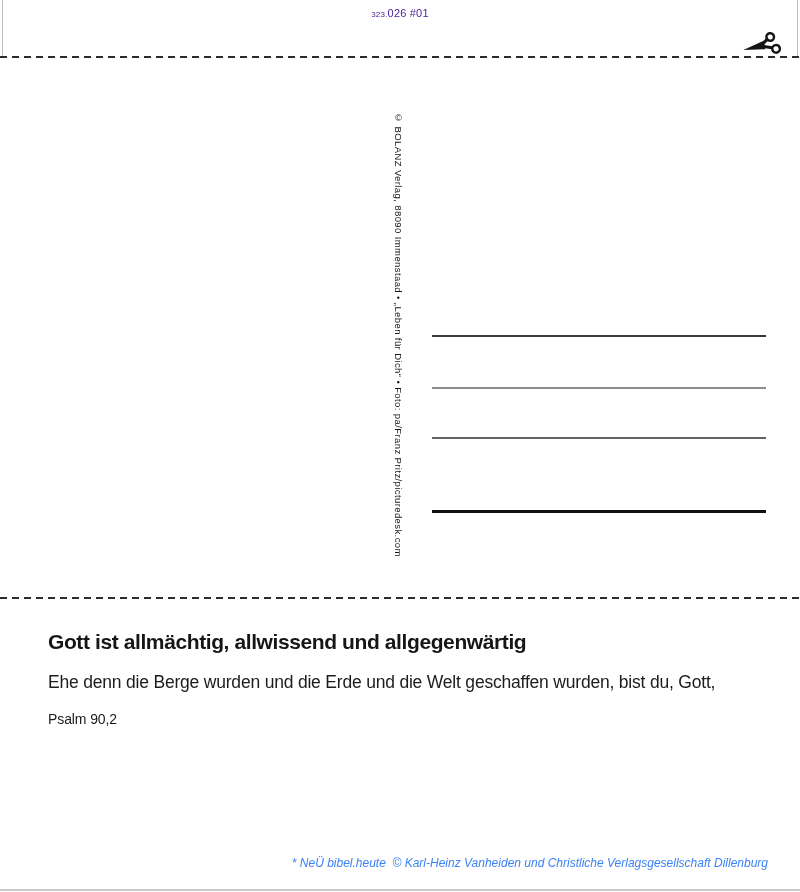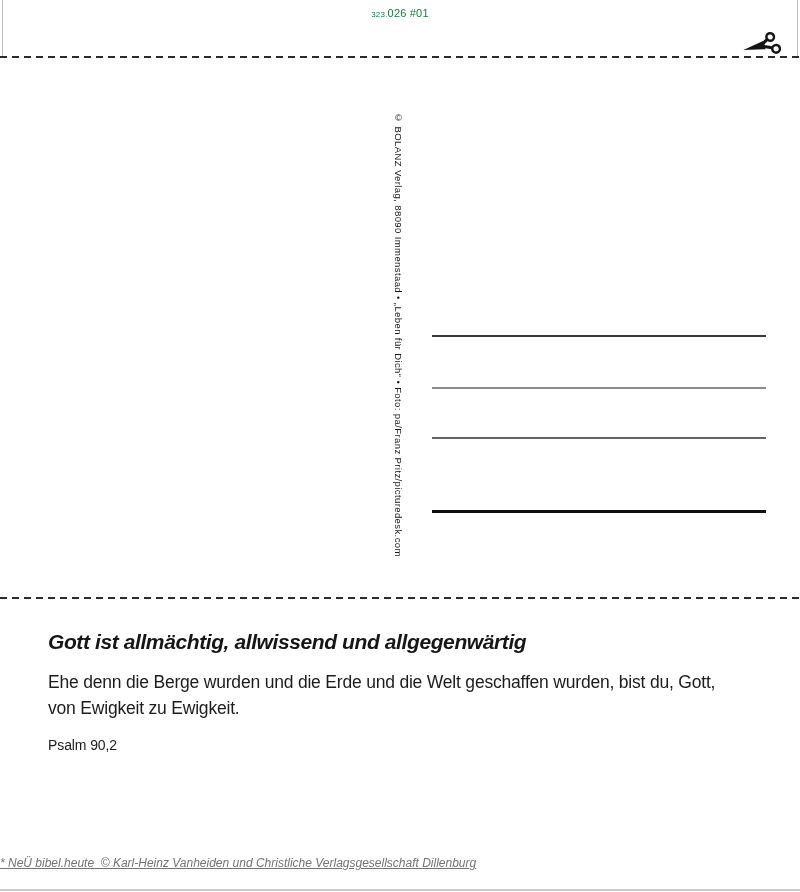--- a/index.html
+++ b/index.html
@@ -10,21 +10,21 @@
     overflow: hidden;
     font-family: "Liberation Sans", sans-serif;
     color: #1a1a1a;
   }
   .abs { position: absolute; }
 
   
   .page-code {
     left: 0; top: 3px; width: 800px;
     text-align: center;
-    color: #15803d;
+    color: #4c1d95;
     letter-spacing: 0.2px;
   }
   .page-code .small { font-size: 8px; }
   .page-code .main  { font-size: 11px; }
 
   
   .cutline {
     left: 0; width: 800px; height: 2px;
     background: repeating-linear-gradient(to right, #2b2b2b 0 7px, transparent 7px 12px);
   }
@@ -57,43 +57,43 @@
   
   .addr { left: 432px; width: 334px; }
   .addr.l1 { top: 335px; height: 1.5px; background: #3a3a3a; }
   .addr.l2 { top: 387px; height: 1.5px; background: #8c8c8c; }
   .addr.l3 { top: 437px; height: 1.5px; background: #636363; }
   .addr.l4 { top: 510px; height: 3px;   background: #101010; }
 
   
   .verse-title {
     left: 48px; top: 630px;
-    font-size: 21px; font-weight: bold; font-style: italic;
+    font-size: 21px; font-weight: bold; 
     letter-spacing: -0.4px;
     white-space: nowrap;
     color: #161616;
   }
   .quote { left: 48px; color: #1c1c1c; }
   .quote .line {
     font-size: 17.5px; line-height: 26px;
     letter-spacing: -0.2px; white-space: nowrap;
   }
   .quote .ref {
     font-size: 14px; line-height: 20px; margin-top: 14px;
     letter-spacing: -0.1px;
   }
   .quote.q1 { top: 669px; }
   .quote.q2 { top: 763px; }
 
   .footnote {
     left: 0; top: 856px; width: 768px;
+    text-align: right;
     font-size: 12px; font-style: italic;
-    color: #737373;
+    color: #3b82f6;
     letter-spacing: 0;
-    text-decoration: underline;
   }
 </style>
 </head>
 <body>
 
 <div class="abs page-code">
   <span class="small">323.</span><span class="main">026 #01</span>
 </div>
 
 <div class="abs edge-tick left"></div>
@@ -117,20 +117,19 @@
 <div class="abs addr l2"></div>
 <div class="abs addr l3"></div>
 <div class="abs addr l4"></div>
 
 <div class="abs cutline bottom"></div>
 
 <div class="abs verse-title">Gott ist allmächtig, allwissend und allgegenwärtig</div>
 
 <div class="abs quote q1">
   <div class="line">Ehe denn die Berge wurden und die Erde und die Welt geschaffen wurden, bist du, Gott,</div>
-  <div class="line">von Ewigkeit zu Ewigkeit.</div>
   <div class="ref">Psalm 90,2</div>
 </div>
 
 <div class="abs quote q2">
 </div>
 
 <div class="abs footnote">* NeÜ bibel.heute&nbsp; © Karl-Heinz Vanheiden und Christliche Verlagsgesellschaft Dillenburg</div>
 
 </body></html>

